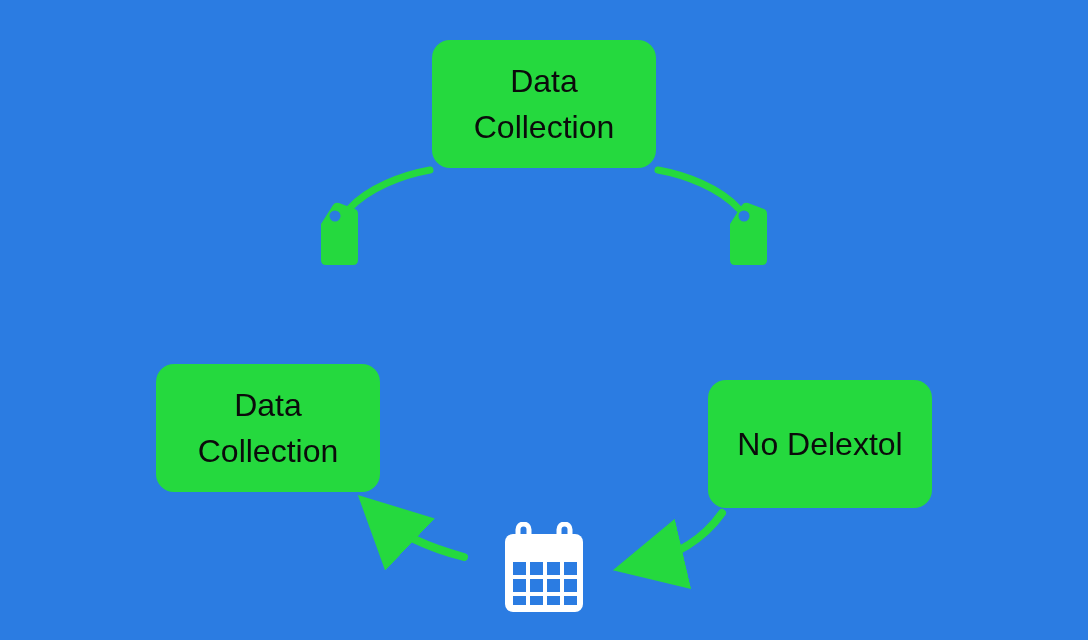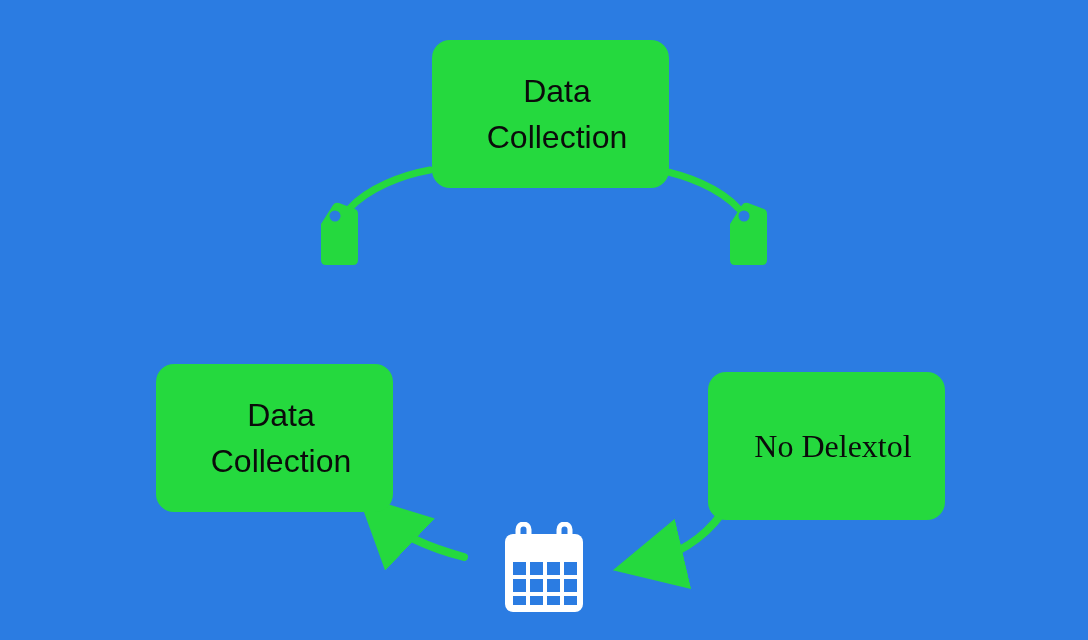--- a/index.html
+++ b/index.html
@@ -5,37 +5,36 @@
   html,body{margin:0;padding:0;}
   body{font-family:"Liberation Sans", sans-serif;}
   .canvas{
     position:relative;
     width:1088px;height:640px;
     background:var(--bg,#2b7ce2);
     overflow:hidden;
   }
   .node{
     position:absolute;
-    width:224px;height:148px;
+    width:224px;height:128px;
     background:var(--green,#25d93e);
     border-radius:18px;
     display:flex;align-items:center;justify-content:center;
     text-align:center;
-    padding-left:13px;
   }
   .node .label{
     width:190px;
     font-size:32px;
     line-height:1.45;
     color:var(--text,#0b0b0b);
     font-weight:500;
   }
   .node-top{left:432px;top:40px;}
   .node-left{left:156px;top:364px;}
-  .node-right{left:708px;top:372px;font-family:Liberation Serif, serif;}
+  .node-right{left:708px;top:380px;}
   .icon-abs{position:absolute;}
   .tag-left{left:313px;top:202px;}
   .tag-right{left:722px;top:202px;}
   .calendar{left:503px;top:522px;}
   svg.overlay{position:absolute;left:0;top:0;pointer-events:none;}
 </style>
 </head>
 <body>
 
 <div class="canvas">

